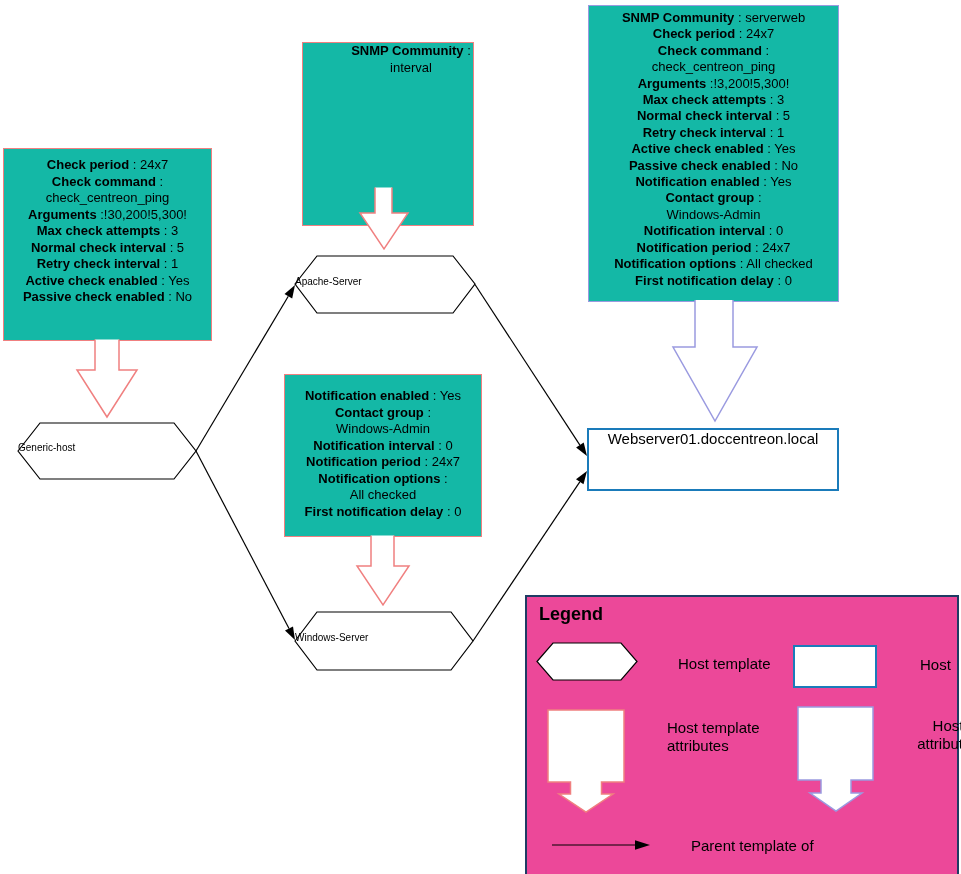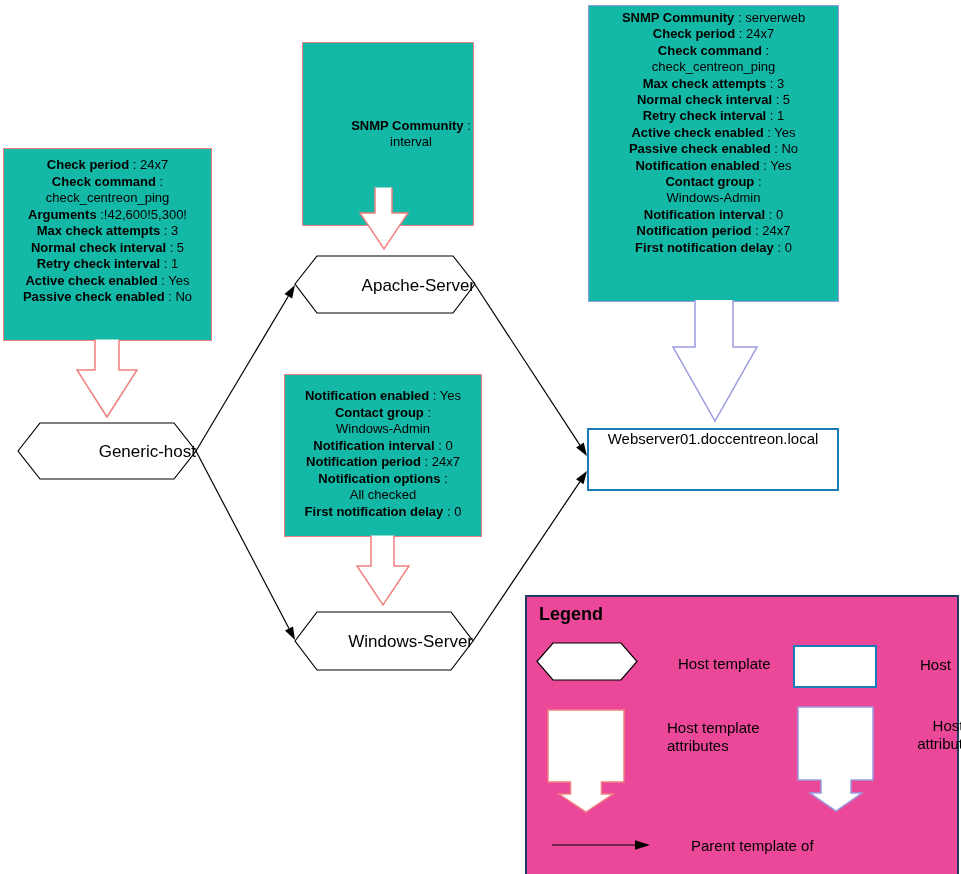--- a/index.html
+++ b/index.html
@@ -6,27 +6,27 @@
   .canvas{position:relative;width:961px;height:874px;background:#fff;overflow:hidden;
           font-family:"Liberation Sans","DejaVu Sans",sans-serif;color:#000;}
   svg{position:absolute;left:0;top:0;z-index:2;}
   .attr-box{position:absolute;background:#14b8a6;box-sizing:border-box;z-index:1;
             text-align:center;font-size:13px;line-height:16.5px;}
   .attr-box .ln{white-space:pre-wrap;}
   .attr-box .ln b{font-weight:bold;}
   .red{border:1px solid var(--host-template-attr);}
   .purple{border:1px solid var(--host-attr);}
   #box-tl{left:3px;top:148px;width:209px;height:193px;padding-top:8px;}
-  #box-snmp{left:302px;top:42px;width:172px;height:184px;display:flex;flex-direction:column;justify-content:center;padding-left:46px;}
+  #box-snmp{left:302px;top:42px;width:172px;height:184px;display:flex;flex-direction:column;padding-left:46px;}
   #box-mid{left:284px;top:374px;width:198px;height:163px;padding-top:13px;}
   #box-tr{left:588px;top:5px;width:251px;height:297px;padding-top:4px;line-height:16.4px;}
   .host-box{position:absolute;left:587px;top:428px;width:252px;height:63px;box-sizing:border-box;
             border:2px solid var(--host);background:#fff;z-index:1;display:flex;align-items:flex-start;
             justify-content:center;font-size:15px;}
-  .node-label{position:absolute;z-index:3;font-size:17px;text-align:right;}
+  .node-label{position:absolute;z-index:3;font-size:10px;text-align:left;}
   #lbl-generic{left:18px;top:442px;width:178px;}
   #lbl-apache{left:295px;top:276px;width:180px;}
   #lbl-windows{left:295px;top:632px;width:178px;}
   #legend{position:absolute;left:525px;top:595px;width:434px;height:284px;box-sizing:border-box;
           border:2px solid var(--legend-border);background:#ec4899;z-index:1;padding-left:16px;}
   .legend-title{position:absolute;left:12px;top:7px;font-size:18px;font-weight:bold;}
   .legend-label{position:absolute;font-size:15px;line-height:18px;margin-left:27px;}
   #ll-hosttpl{left:124px;top:58px;}
   #ll-host{left:366px;top:59px;}
   #ll-hosttplattr{left:113px;top:122px;width:122px;text-align:left;}
@@ -42,21 +42,21 @@
 </style>
 </head>
 <body>
 
 <div class="canvas">
 
   <div class="attr-box red" id="box-tl">
       <div class="ln"><b>Check period</b><span> : 24x7</span></div>
       <div class="ln"><b>Check command</b><span> :</span></div>
       <div class="ln"><b></b><span>check_centreon_ping</span></div>
-      <div class="ln"><b>Arguments</b><span> :!42,600!5,300!</span></div>
+      <div class="ln"><b>Arguments</b><span> :!30,200!5,300!</span></div>
       <div class="ln"><b>Max check attempts</b><span> : 3</span></div>
       <div class="ln"><b>Normal check interval</b><span> : 5</span></div>
       <div class="ln"><b>Retry check interval</b><span> : 1</span></div>
       <div class="ln"><b>Active check enabled</b><span> : Yes</span></div>
       <div class="ln"><b>Passive check enabled</b><span> : No</span></div>
     </div>
 
   <div class="attr-box red" id="box-snmp">
       <div class="ln"><b>SNMP Community</b><span> :</span></div>
       <div class="ln"><b></b><span>interval</span></div>
@@ -71,30 +71,32 @@
       <div class="ln"><b>Notification options</b><span> :</span></div>
       <div class="ln"><b></b><span>All checked</span></div>
       <div class="ln"><b>First notification delay</b><span> : 0</span></div>
     </div>
 
   <div class="attr-box purple" id="box-tr">
       <div class="ln"><b>SNMP Community</b><span> : serverweb</span></div>
       <div class="ln"><b>Check period</b><span> : 24x7</span></div>
       <div class="ln"><b>Check command</b><span> :</span></div>
       <div class="ln"><b></b><span>check_centreon_ping</span></div>
+      <div class="ln"><b>Arguments</b><span> :!3,200!5,300!</span></div>
       <div class="ln"><b>Max check attempts</b><span> : 3</span></div>
       <div class="ln"><b>Normal check interval</b><span> : 5</span></div>
       <div class="ln"><b>Retry check interval</b><span> : 1</span></div>
       <div class="ln"><b>Active check enabled</b><span> : Yes</span></div>
       <div class="ln"><b>Passive check enabled</b><span> : No</span></div>
       <div class="ln"><b>Notification enabled</b><span> : Yes</span></div>
       <div class="ln"><b>Contact group</b><span> :</span></div>
       <div class="ln"><b></b><span>Windows-Admin</span></div>
       <div class="ln"><b>Notification interval</b><span> : 0</span></div>
       <div class="ln"><b>Notification period</b><span> : 24x7</span></div>
+      <div class="ln"><b>Notification options</b><span> : All checked</span></div>
       <div class="ln"><b>First notification delay</b><span> : 0</span></div>
     </div>
 
   <div class="host-box">
     <span>Webserver01.doccentreon.local</span>
   </div>
 
   <svg width="961" height="874" viewBox="0 0 961 874">
 
     <polygon class="hex" points="18,451 40,423 174,423 196,451 174,479 40,479"></polygon>

